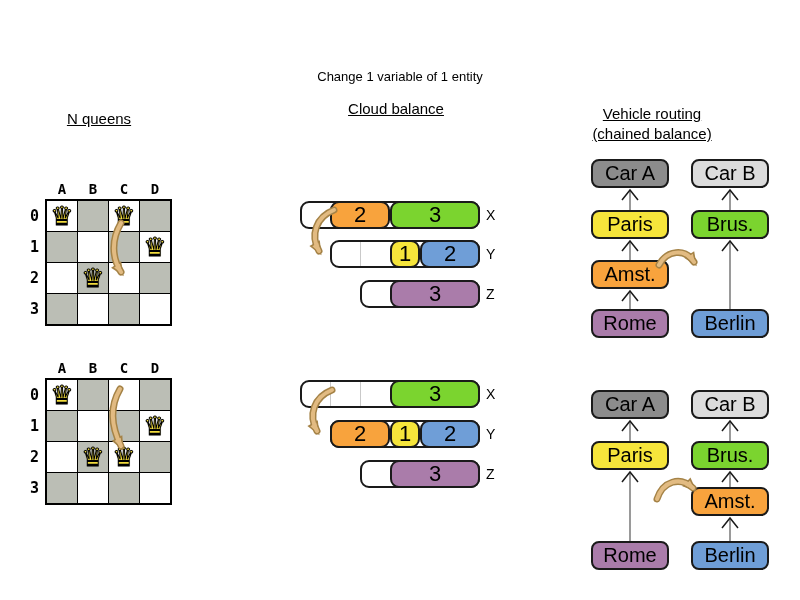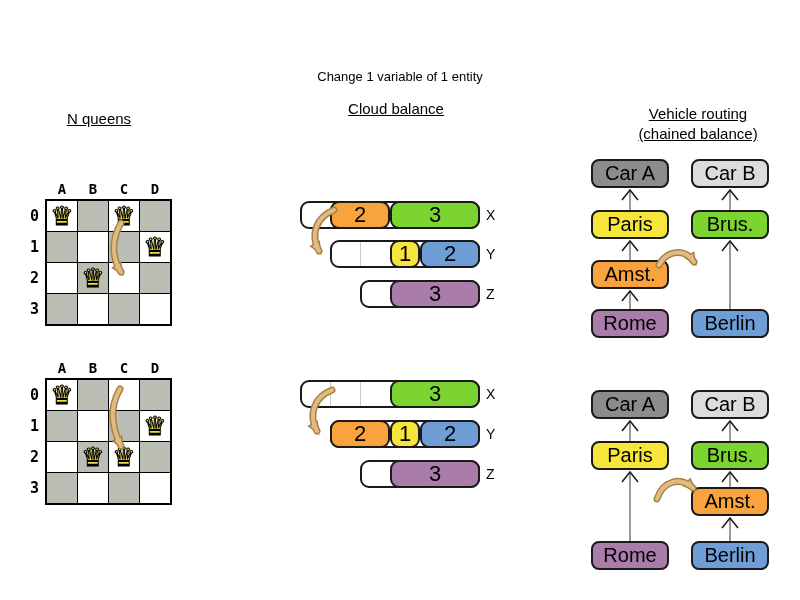--- a/index.html
+++ b/index.html
@@ -28,21 +28,21 @@
   #ovl{left:0;top:0;pointer-events:none;z-index:10;}
 </style>
 </head>
 <body>
 
 <div id="stage">
   <div class="abs subtitle">Change 1 variable of 1 entity</div>
 
   <div class="abs colhead" style="left:29px;top:109px;width:140px;">N queens</div>
   <div class="abs colhead" style="left:316px;top:99px;width:160px;">Cloud balance</div>
-  <div class="abs colhead" style="left:598px;top:104px;width:200px;">
+  <div class="abs colhead" style="left:552px;top:104px;width:200px;">
     <div>Vehicle routing</div>
     <div>(chained balance)</div>
   </div>
 
   <div id="built">
       <div class="abs bhdr" style="left: 47px; top: 181px;">A</div>
       <div class="abs bhdr" style="left: 78px; top: 181px;">B</div>
       <div class="abs bhdr" style="left: 109px; top: 181px;">C</div>
       <div class="abs bhdr" style="left: 140px; top: 181px;">D</div>
       <div class="abs rhdr" style="left: 21px; top: 208px;">0</div>

